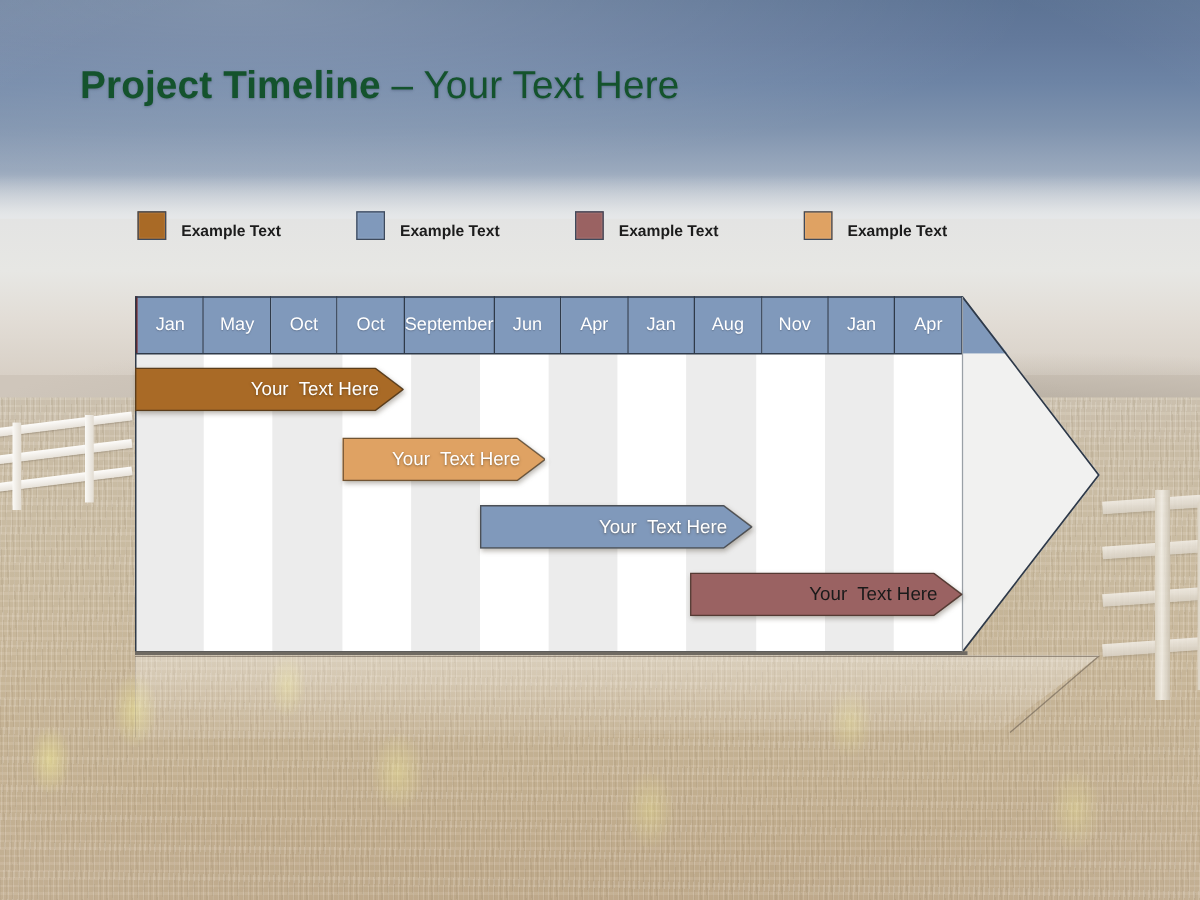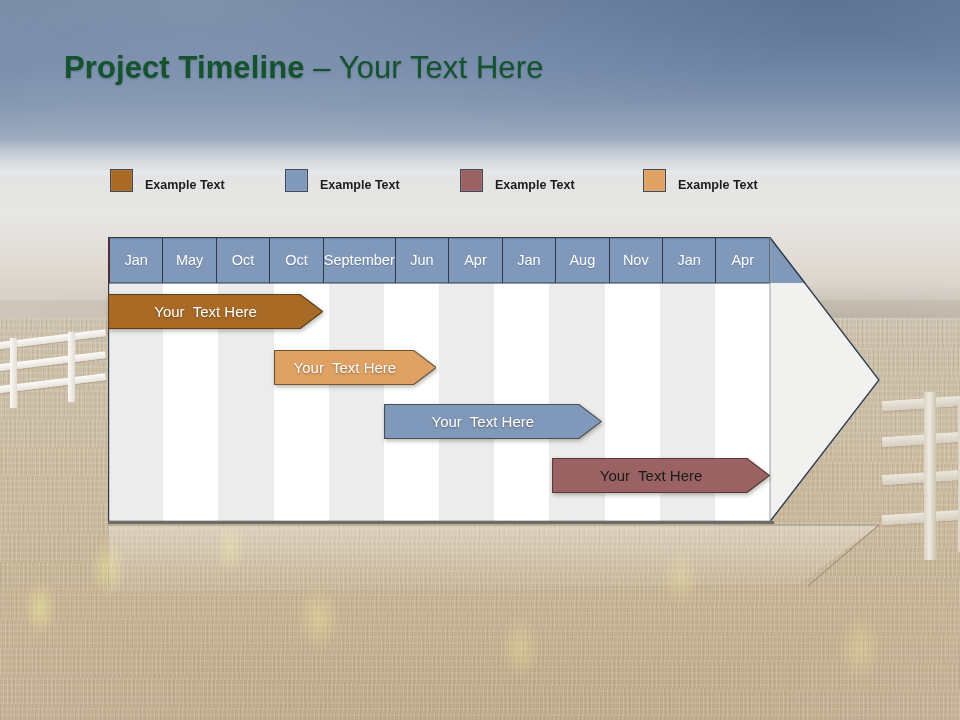--- a/index.html
+++ b/index.html
@@ -179,21 +179,21 @@
     position:absolute; height:35px;
     display:flex; align-items:center;
     filter:drop-shadow(1px 2px 2px rgba(70,60,45,.38));
   }
   .bar-shape {
     position:absolute; inset:0;
     border:1px solid rgba(40,35,25,.55);
   }
   .bar-label {
     position:relative; z-index:2;
-    width:100%; text-align:center; padding-right:20px;
+    width:100%; text-align:right; padding-right:20px;
     font-size:15px; white-space:pre;
   }
   .bar.lt .bar-label { color:#ffffff; text-shadow:0 1px 2px rgba(60,45,25,.55); }
   .bar.dk .bar-label { color:#1a1a1a; }
 
   
   #reflection {
     position:absolute; left:108px; top:524px; width:772px; height:90px;
   }
   .refl-fill {

